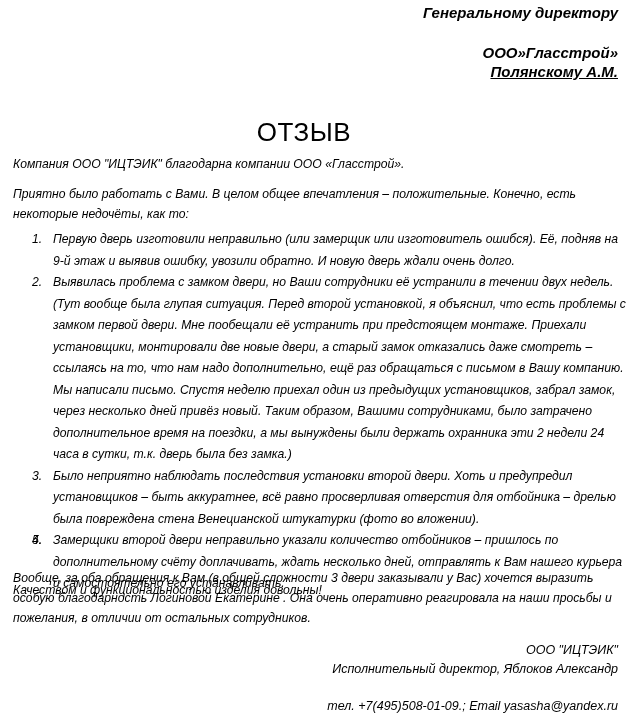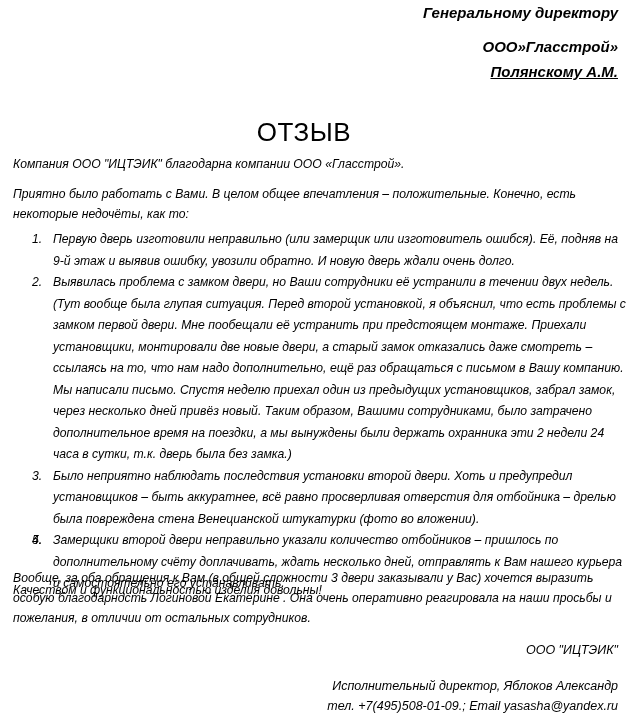--- a/index.html
+++ b/index.html
@@ -34,21 +34,21 @@
     .sig {
       position: absolute; right: 22px; font-size: 12.5px; font-style: italic; white-space: nowrap;
       text-align: right;
     }
   </style>
 </head>
 <body>
 
 <div>
   <div class="addr" style="top:4px;">Генеральному директору</div>
-  <div class="addr" style="top:38px;">ООО»Гласстрой»</div>
+  <div class="addr" style="top:44px;">ООО»Гласстрой»</div>
   <div class="addr u" style="top:63px;">Полянскому А.М.</div>
 </div>
 
 <div class="title">ОТЗЫВ</div>
 
 <p class="p" style="top:154px;">Компания ООО "ИЦТЭИК"  благодарна компании  ООО «Гласстрой».</p>
 
 <p class="p" style="top:184px;">Приятно было работать с Вами. В целом общее впечатления – положительные.  Конечно, есть некоторые недочёты, как то:</p>
 
 <ol class="list">
@@ -72,15 +72,15 @@
     <span>Замерщики второй двери неправильно указали количество отбойников – пришлось по дополнительному счёту доплачивать, ждать несколько дней, отправлять к Вам нашего курьера и самостоятельно его устанавливать.</span>
   </li>
 </ol>
 
 <p class="p" style="top:568px;">Вообще, за оба обращения к Вам (в общей сложности 3 двери заказывали у Вас) хочется выразить особую благодарность  Логиновой Екатерине . Она очень оперативно реагировала на наши просьбы и пожелания, в отличии от остальных сотрудников.</p>
 
 <p class="p" style="top:580px;">Качеством и функциональностью изделия  довольны!</p>
 
 <div>
   <div class="sig" style="top:643px;">ООО "ИЦТЭИК"</div>
-  <div class="sig" style="top:679px;text-align:right;">Исполнительный директор, Яблоков Александр</div>
+  <div class="sig" style="top:662px;text-align:right;">Исполнительный директор, Яблоков Александр</div>
   <div class="sig" style="top:699px;">тел. +7(495)508-01-09.; Email yasasha@yandex.ru</div>
 </div>
 
 </body></html>

